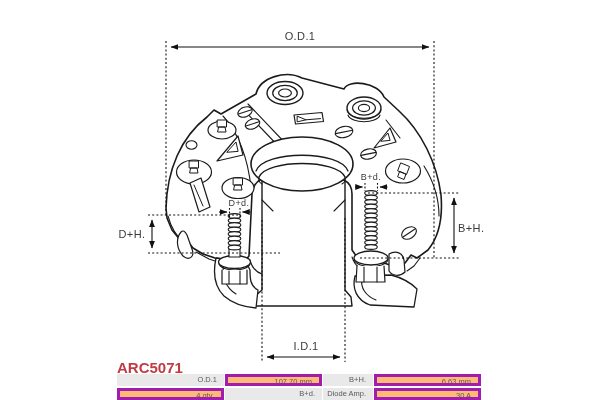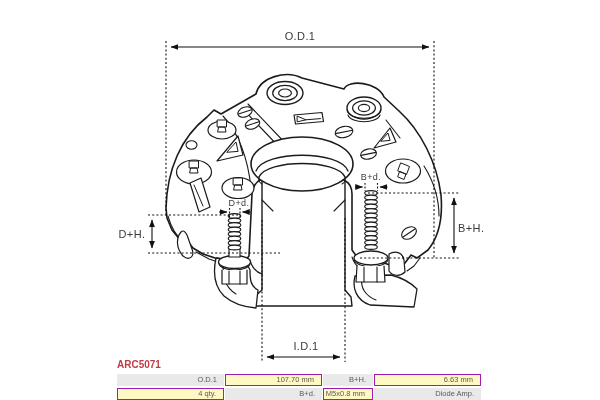--- a/index.html
+++ b/index.html
@@ -2,27 +2,27 @@
 <html><head>
 <meta charset="utf-8">
 <style>
   html,body{margin:0;padding:0;background:#fff;}
   #stage{position:relative;width:600px;height:400px;background:#ffffff;overflow:hidden;
          font-family:"Liberation Sans",sans-serif;margin-top:20px;}
   svg text{font-family:"Liberation Sans",sans-serif;fill:#3a3a3a;letter-spacing:.4px;}
   .dimlbl{font-size:11px;}
   .dimlbl-sm{font-size:9px;}
   
-  #partno{position:absolute;left:117px;top:339px;font-size:10px;font-weight:bold;color:#c03c44;text-align:right;}
+  #partno{position:absolute;left:117px;top:339px;font-size:15px;font-weight:bold;color:#c03c44;text-align:right;}
   #spec{position:absolute;left:117px;top:354px;display:grid;
         grid-template-columns:107px 97px 50px 107px;grid-auto-rows:12px;
         column-gap:1px;row-gap:1.5px;font-size:7.5px;color:#5a5a5a;}
   #spec div{line-height:12px;text-align:right;padding-right:7px;overflow:hidden;white-space:nowrap;}
   #spec .lbl{background:#e9e9e9;}
-  #spec .val{background:#fef9c3;border:1px solid #a21caf;line-height:10px;}
+  #spec .val{background:#fdba74;border:3px solid #a21caf;line-height:10px;}
 </style>
 </head>
 <body>
 
 <div id="stage">
 
   <svg width="600" height="350" viewBox="0 0 600 350">
     <defs>
       <marker id="ah" markerWidth="8" markerHeight="7" refX="6.6" refY="3.5" orient="auto-start-reverse">
         <path d="M0,0.8 L7,3.5 L0,6.2 Z" fill="#111"></path>
@@ -226,20 +226,19 @@
   <div id="partno">ARC5071</div>
 
   <div id="spec">
     <div class="lbl">O.D.1</div>
     <div class="val">107.70 mm</div>
     <div class="lbl">B+H.</div>
     <div class="val">6.63 mm</div>
 
     <div class="val">4 qty.</div>
     <div class="lbl">B+d.</div>
-    <div class="val">M5x0.8 mm</div>
 
     <div class="lbl">Diode Amp.</div>
     <div class="val">30 A</div>
     <div class="lbl"></div>
     <div class="val"></div>
   </div>
 </div>
 
 </body></html>

